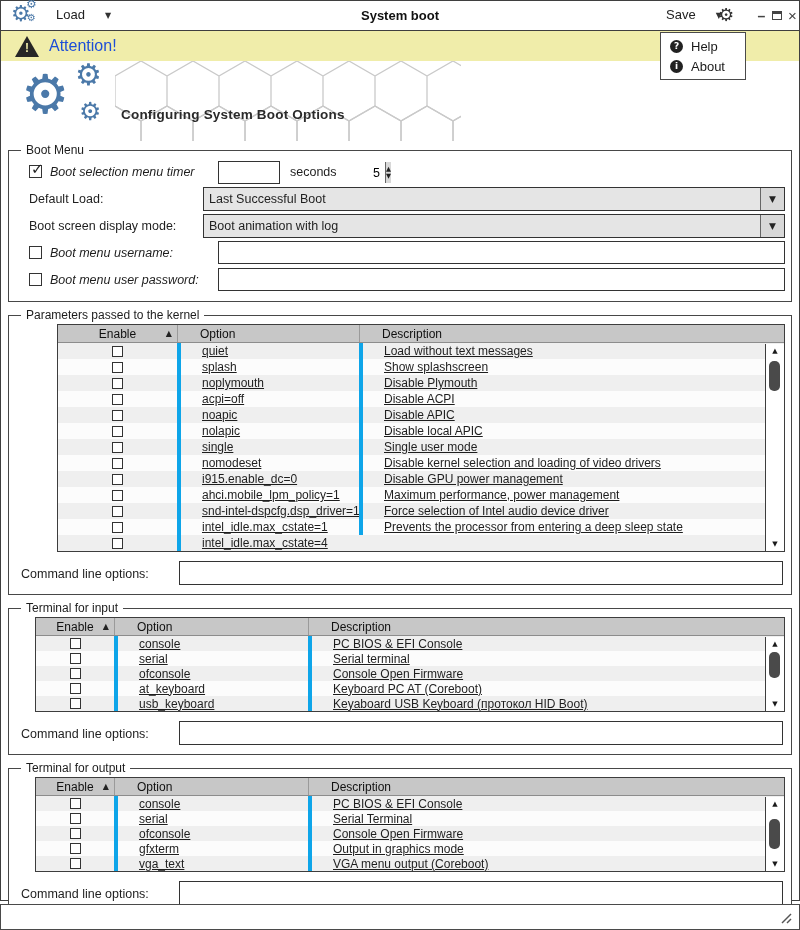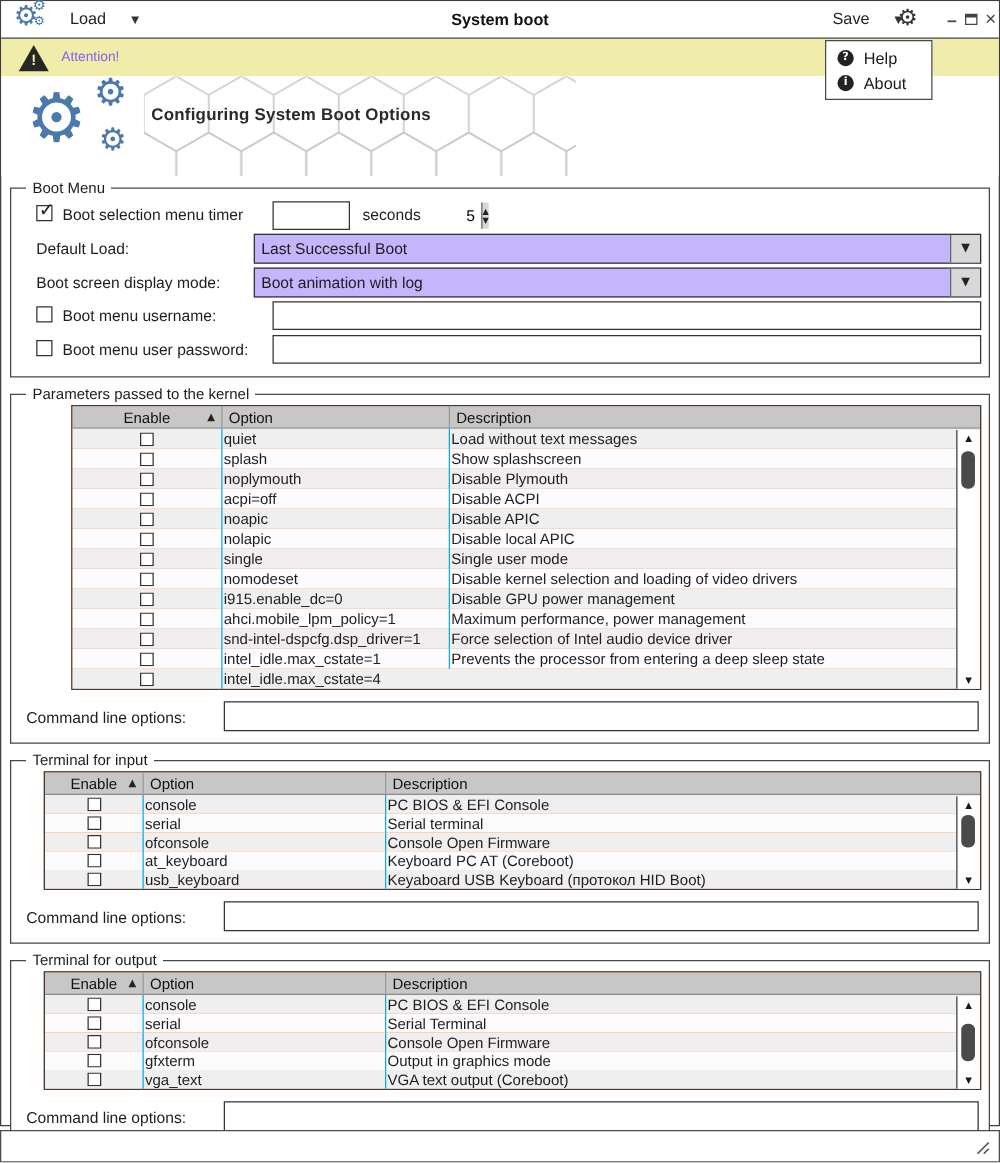--- a/index.html
+++ b/index.html
@@ -24,79 +24,79 @@
   .ctl-min { left:754px; font-weight:bold; font-size:14px; }
   .ctl-max { left:769px; }
   .ctl-max .box { width:10px; height:9px; border:1px solid #444; border-top:3px solid #444; background:#fff; }
   .ctl-close { left:785px; font-size:15px; }
 
   
   .attention { height:30px; background:#f0edaa; display:flex; align-items:center; padding-left:14px; gap:10px; }
   .warn-tri { position:relative; width:24px; height:21px; }
   .warn-tri .tri { position:absolute; left:0; top:0; width:0; height:0; border-left:12px solid transparent; border-right:12px solid transparent; border-bottom:21px solid #262626; }
   .warn-tri .bang { position:absolute; left:0; right:0; top:5px; text-align:center; color:#f0edaa; font-weight:bold; font-size:12px; }
-  .attention-text { font-size:11px; color:#8b5cf6; }
+  .attention-text { font-size:16px; color:#1d4ed8; }
 
   
   .popup-menu { position:absolute; left:659px; top:31px; width:86px; background:#fff; border:1px solid #4a4a4a; z-index:50; padding:3px 0; }
   .popup-item { display:flex; align-items:center; gap:8px; height:20px; padding-left:9px; font-size:13px; color:#1a1a1a; }
   .circle-ic { width:13px; height:13px; border-radius:50%; background:#222; color:#fff; font-size:9px; font-weight:bold; display:flex; align-items:center; justify-content:center; font-family:"DejaVu Sans",sans-serif; }
 
   
   .app-header { position:relative; height:80px; background:#fff; overflow:hidden; }
   .logo { position:absolute; left:16px; top:0; width:100px; height:80px; color:#4b79a9; }
   .logo .g1 { position:absolute; left:4px; top:2px; font-size:54px; font-family:"DejaVu Sans",sans-serif; }
   .logo .g2 { position:absolute; left:58px; top:-4px; font-size:30px; font-family:"DejaVu Sans",sans-serif; }
   .logo .g3 { position:absolute; left:62px; top:36px; font-size:25px; font-family:"DejaVu Sans",sans-serif; }
   .hexes { position:absolute; left:114px; top:0; width:346px; height:80px; }
-  .app-title { position:absolute; left:120px; top:23px; font-weight:bold; font-size:13.5px; color:#2a2a2a; letter-spacing:.2px; }
+  .app-title { position:absolute; left:120px; top:46px; font-weight:bold; font-size:13.5px; color:#2a2a2a; letter-spacing:.2px; }
 
   
   fieldset { border:1px solid #474747; margin:2px 7px 6px 7px; padding:2px 4px 7px 4px; background:#fff; }
   legend { font-size:12px; color:#1c1c1c; margin-left:8px; padding:0 5px; }
 
   
   .bm-row { position:relative; height:27px; }
   .bm-cb { position:absolute; left:16px; top:5px; }
   .cb { display:inline-block; width:13px; height:13px; border:1.5px solid #333; background:#fff; position:relative; }
   .cb .check { position:absolute; left:1px; top:-6px; font-size:15px; font-weight:bold; color:#222; font-family:"DejaVu Sans",sans-serif; }
-  .bm-lbl { position:absolute; left:37px; top:6px; font-size:12.5px; }
+  .bm-lbl { position:absolute; left:37px; top:6px; font-size:12.5px;font-style:italic; }
   .bm-lbl-plain { position:absolute; left:16px; top:6px; font-size:12.5px; }
   .spin { position:absolute; left:205px; top:2px; width:62px; height:23px; border:1px solid #333; display:flex; background:#fff; }
   .spin-val { flex:1; border:0; outline:none; text-align:right; padding-right:5px; font-size:12.5px; font-family:inherit; background:transparent; }
   .spin-btns { width:18px; background:#d8d8d8; border-left:1px solid #666; display:flex; flex-direction:column; align-items:center; justify-content:center; font-size:6.5px; line-height:7px; color:#222; font-family:"DejaVu Sans",sans-serif; }
   .unit-lbl { position:absolute; left:277px; top:6px; font-size:12.5px; }
-  .combo { position:absolute; left:190px; right:2px; top:1px; height:24px; border:1px solid #333; background:#c4b5fd; display:flex; align-items:stretch; }
+  .combo { position:absolute; left:190px; right:2px; top:1px; height:24px; border:1px solid #333; background:#e5e5e5; display:flex; align-items:stretch; }
   .combo-txt { flex:1; font-size:12.5px; padding-left:5px; display:flex; align-items:center; }
   .combo-btn { width:24px; background:#d8d8d8; border-left:1px solid #666; display:flex; align-items:center; justify-content:center; font-size:9px; color:#222; font-family:"DejaVu Sans",sans-serif; }
   .bm-input { position:absolute; left:205px; right:2px; top:1px; height:23px; border:1px solid #333; font:inherit; font-size:12.5px; padding:0 4px; outline:none; }
 
   
   .tbl { position:relative; border:1px solid #3d3d3d; background:#f97316; margin-right:2px; }
   .tbl-k { margin-left:44px; }
   .tbl-t { margin-left:22px; }
   .thead { display:flex; background:#c7c7c7; height:18px; border-bottom:1px solid #8c8c8c; align-items:center; }
   .th { font-size:12px; color:#111; white-space:nowrap; overflow:hidden; }
   .th-en { position:relative; display:flex; align-items:center; justify-content:center; height:100%; }
   .sort { position:absolute; right:5px; font-size:8px; color:#222; font-family:"DejaVu Sans",sans-serif; }
-  .c-div { border-left:1px solid #9a9a9a; padding-left:5px; height:100%; display:flex; align-items:center; }
+  .c-div { border-left:1px solid #9a9a9a; padding-left:22px; height:100%; display:flex; align-items:center; }
   .tbl-k .c-en { width:119px; }
   .tbl-k .c-opt { width:182px; }
   .tbl-t .c-en { width:78px; }
   .tbl-t .c-opt { width:194px; }
   .c-desc { flex:1; }
   .trow { display:flex; align-items:center; }
   .tbl-k .trow { height:16px; }
   .tbl-t .trow { height:15px; }
   .trow:nth-child(odd) { background:#efefef; }
   .trow:nth-child(even) { background:#fcfcfc; }
   .td { font-size:12px; white-space:nowrap; overflow:hidden; }
   .td-en { display:flex; align-items:center; justify-content:center; }
   .row-cb { width:11px; height:11px; border:1px solid #333; background:#fff; }
-  .td-opt,.td-desc { border-left:1px solid #0ea5e9; padding-left:1px; height:100%; display:flex; align-items:center; }
+  .td-opt,.td-desc { border-left:4px solid #0ea5e9; padding-left:21px; height:100%; display:flex; align-items:center;text-decoration:underline; }
   .vscroll { position:absolute; top:19px; right:0; bottom:0; width:19px; background:#fff; border-left:1px solid #3d3d3d; }
   .sarrow { position:absolute; left:0; right:0; text-align:center; font-size:7px; color:#1a1a1a; font-family:"DejaVu Sans",sans-serif; }
   .sarrow.up { top:3px; } .sarrow.down { bottom:3px; }
   .sthumb { position:absolute; left:3px; width:11px; background:#4a4a4a; border-radius:5px; }
   .thumb-k { top:17px; height:30px; }
   .thumb-i { top:15px; height:26px; }
   .thumb-o { top:22px; height:30px; }
 
   .cmd-row { position:relative; height:28px; margin-top:7px; }
   .cmd-lbl { position:absolute; left:8px; top:8px; font-size:12.5px; }
@@ -428,21 +428,21 @@
                 <span class="row-cb"></span>
               </div>
               <div class="td c-opt td-opt">gfxterm</div>
               <div class="td c-desc td-desc">Output in graphics mode</div>
             </div>
           <div class="trow">
               <div class="td c-en td-en">
                 <span class="row-cb"></span>
               </div>
               <div class="td c-opt td-opt">vga_text</div>
-              <div class="td c-desc td-desc">VGA text output (Coreboot)</div>
+              <div class="td c-desc td-desc">VGA menu output (Coreboot)</div>
             </div>
         </div>
         <div class="vscroll">
           <div class="sarrow up">▲</div>
           <div class="sthumb thumb-o"></div>
           <div class="sarrow down">▼</div>
         </div>
       </div>
       <div class="cmd-row">
         <span class="cmd-lbl">Command line options:</span>

